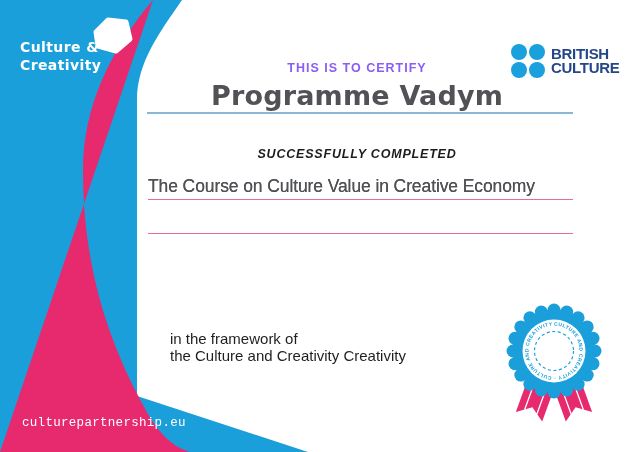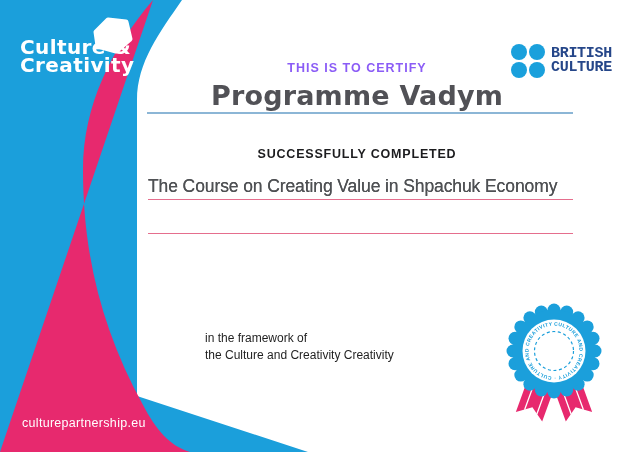--- a/index.html
+++ b/index.html
@@ -7,39 +7,39 @@
     position:relative;width:640px;height:452px;overflow:hidden;
     background:#ffffff;font-family:"Liberation Sans",sans-serif;
     -webkit-font-smoothing:antialiased;
   }
   svg{display:block;}
   .abs{position:absolute;}
 
   
   .cc-logo{left:20px;top:38px;z-index:3;color:#ffffff;
     font-family:"DejaVu Sans",sans-serif;font-weight:bold;
-    font-size:20px;line-height:18px;letter-spacing:.4px;}
+    font-size:14px;line-height:18px;letter-spacing:.4px;}
   .website{left:22px;top:416px;z-index:3;color:#ffffff;
-    font-family:Liberation Sans, sans-serif;font-size:12.5px;letter-spacing:.3px;}
+    font-family:Liberation Mono, monospace;font-size:12.5px;letter-spacing:.3px;}
 
   
   .bc{left:511px;top:44px;z-index:3;display:flex;align-items:center;gap:6px;}
   .bc-dots{display:grid;grid-template-columns:16px 16px;grid-auto-rows:16px;gap:2px;}
   .bc-dot{width:16px;height:16px;border-radius:50%;background:#1AA0DC;}
-  .bc-name{color:#254689;font-weight:bold;font-size:15px;line-height:14.5px;letter-spacing:-.3px;font-family:Liberation Mono, monospace;}
+  .bc-name{color:#254689;font-weight:bold;font-size:15px;line-height:14.5px;letter-spacing:-.3px;}
 
   
   .center-col{left:137px;width:440px;text-align:center;}
   .heading{top:61px;font-weight:bold;font-size:12.5px;letter-spacing:1px;color:#8b5cf6;}
   .recipient{top:80px;font-family:"DejaVu Sans",sans-serif;font-weight:bold;
     font-size:27px;color:#515156;letter-spacing:.2px;}
-  .status{top:147px;font-weight:bold;font-size:12.5px;letter-spacing:.8px;color:#1c1c1e;}
+  .status{top:147px;font-weight:bold;font-size:12.5px;letter-spacing:.8px;color:#1c1c1e;font-style:italic;}
   .course{left:148px;top:176px;font-size:17.5px;color:#4f5154;
     text-shadow:0 0 .45px #4f5154;letter-spacing:-.1px;}
-  .framework{left:170px;top:330px;font-size:12px;line-height:17px;color:#1f1f1f;margin-left:35px;}
+  .framework{left:170px;top:330px;font-size:15px;line-height:17px;color:#1f1f1f;}
 
   
   .rule{height:2px;z-index:2;}
   .rule-blue{left:147px;top:112px;width:426px;background:#8cb6d6;height:1.6px;}
   .rule-pink1{left:148px;top:199px;width:425px;background:#e56e8d;height:1.4px;}
   .rule-pink2{left:148px;top:233px;width:425px;background:#e56e8d;height:1.4px;}
 
   .bg-svg{left:0;top:0;z-index:1;}
   .badge-svg{left:498px;top:295px;z-index:2;}
 </style>
@@ -122,21 +122,21 @@
   </div>
 
   <div class="abs center-col heading">THIS IS TO CERTIFY</div>
 
   <div class="abs center-col recipient">Programme Vadym</div>
 
   <div class="abs rule rule-blue"></div>
 
   <div class="abs center-col status">SUCCESSFULLY COMPLETED</div>
 
-  <div class="abs course">The Course on Creating Value in Shpachuk Economy</div>
+  <div class="abs course">The Course on Culture Value in Creative Economy</div>
 
   <div class="abs rule rule-pink1"></div>
   <div class="abs rule rule-pink2"></div>
 
   <div class="abs framework">
     <div>in the framework of</div>
     <div>the Culture and Creativity Creativity</div>
   </div>
 
 </div>

